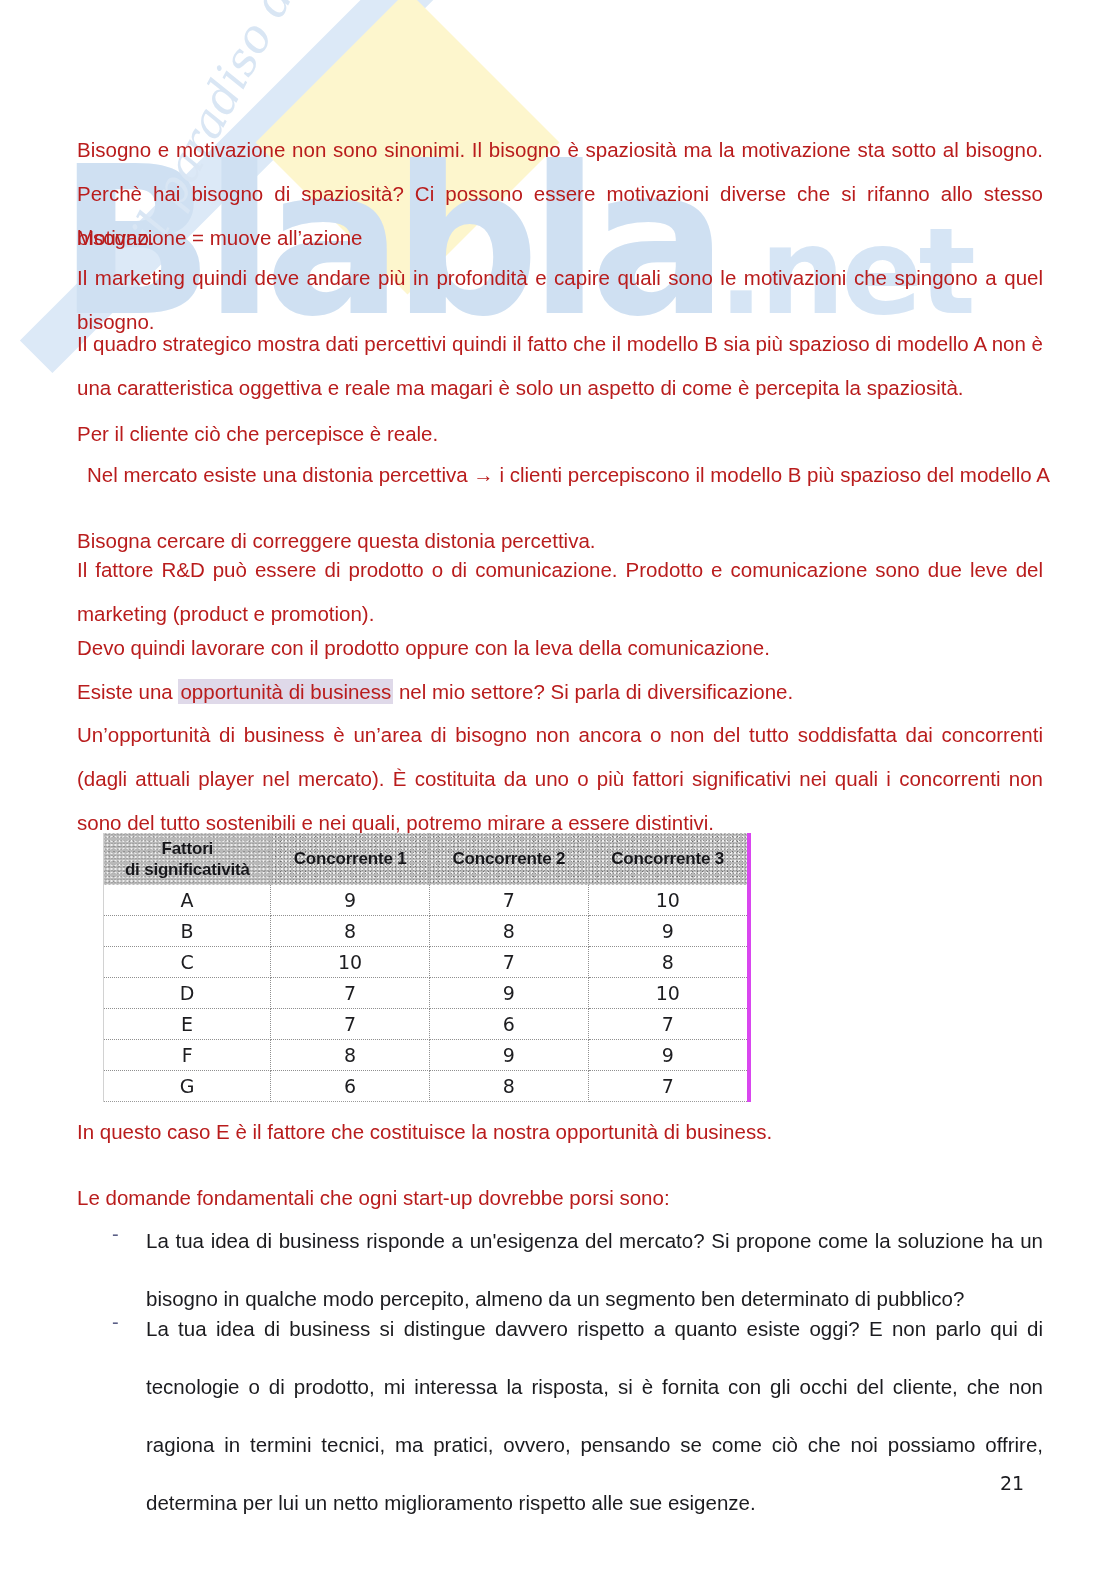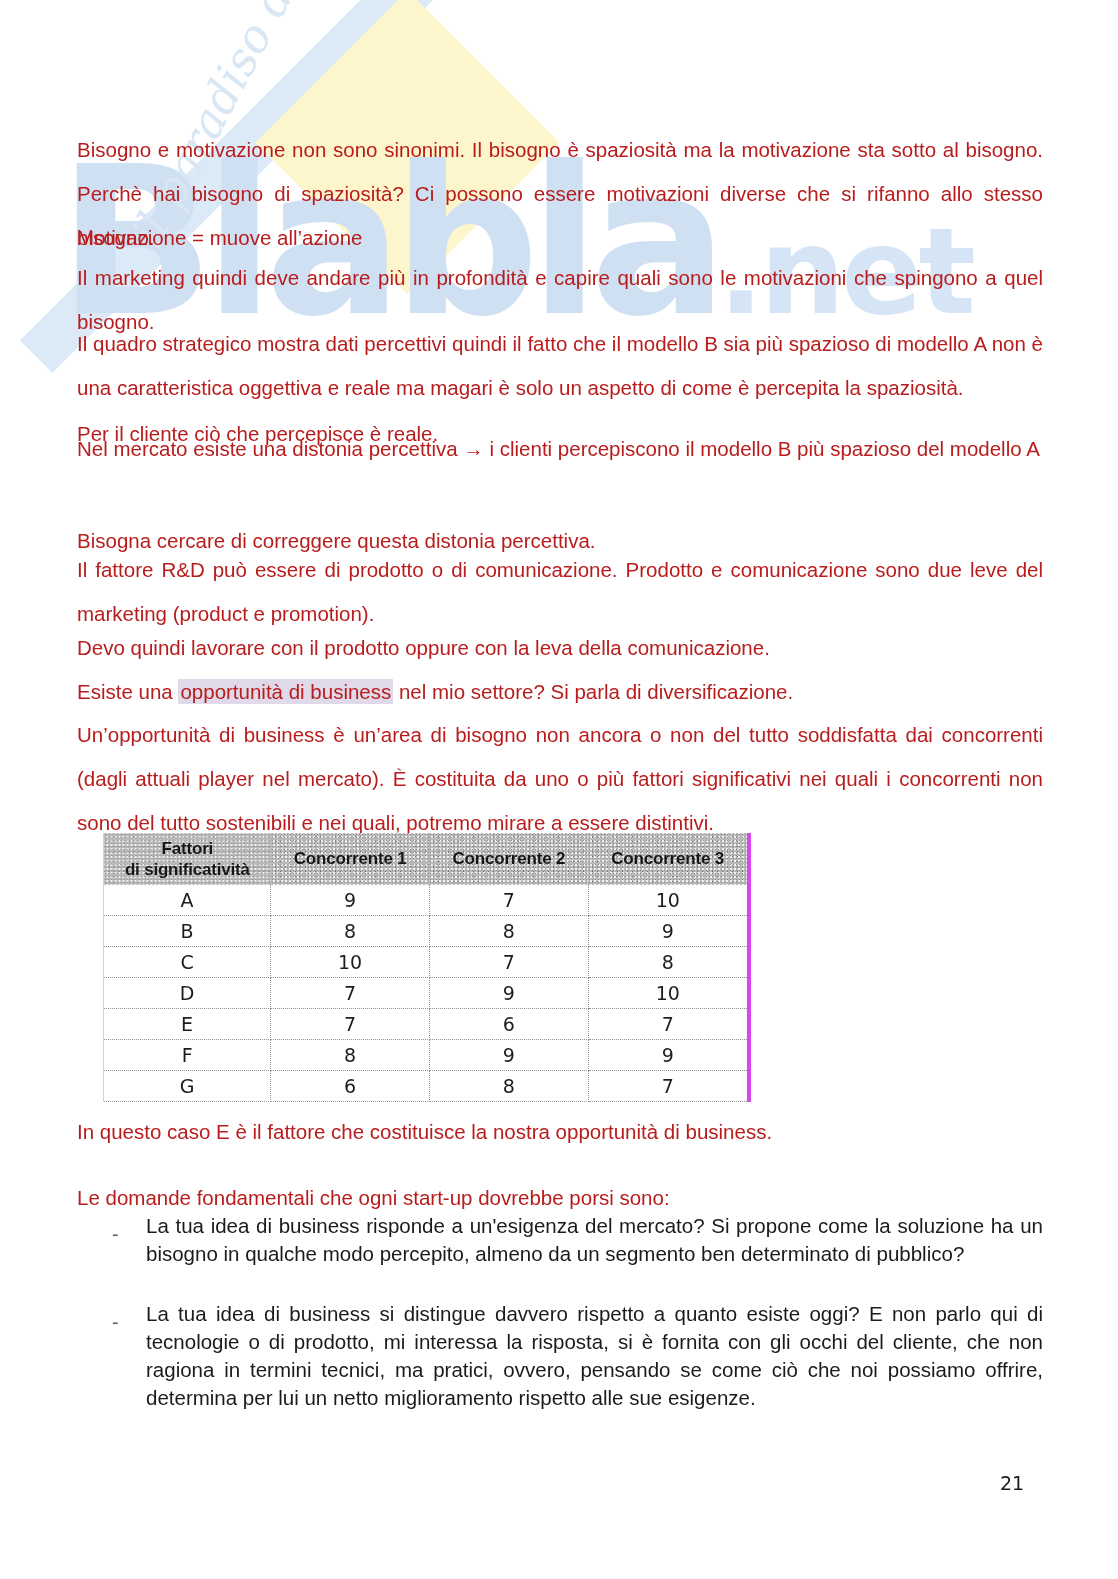--- a/index.html
+++ b/index.html
@@ -172,21 +172,21 @@
     color: #5b5f86;
     font-size: 20px;
     line-height: 44px;
     text-align: left;
     padding-left: 4px;
     box-sizing: border-box;
   }
   .bullet-text {
     flex: 1 1 auto;
     font-size: 20.5px;
-    line-height: 28px;
+    line-height: 58px;
     color: #1b1b1f;
     text-align: justify;
     text-justify: inter-word;
   }
 
   
   #page-number {
     position: absolute;
     left: 1000px;
     top: 1472px;
@@ -216,21 +216,21 @@
     <div class="block" style="top:128px;">Bisogno e motivazione non sono sinonimi. Il bisogno è spaziosità ma la motivazione sta sotto al bisogno. Perchè hai bisogno di spaziosità? Ci possono essere motivazioni diverse che si rifanno allo stesso bisogno.</div>
 
     <div class="block nojustify" style="top:216px;">Motivazione = muove all’azione</div>
 
     <div class="block" style="top:256px;">Il marketing quindi deve andare più in profondità e capire quali sono le motivazioni che spingono a quel bisogno.</div>
 
     <div class="block" style="top:322px;">Il quadro strategico mostra dati percettivi quindi il fatto che il modello B sia più spazioso di modello A non è una caratteristica oggettiva e reale ma magari è solo un aspetto di come è percepita la spaziosità.</div>
 
     <div class="block nojustify" style="top:412px;">Per il cliente ciò che percepisce è reale.</div>
 
-    <div class="block" style="top:427px;">Nel mercato esiste una distonia percettiva → i clienti percepiscono il modello B  più spazioso del modello A</div>
+    <div class="block" style="top:453px;margin-left:10px;">Nel mercato esiste una distonia percettiva → i clienti percepiscono il modello B  più spazioso del modello A</div>
 
     <div class="block nojustify" style="top:519px;">Bisogna cercare di correggere questa distonia percettiva.</div>
 
     <div class="block" style="top:548px;">Il fattore R&amp;D può essere di prodotto o di comunicazione. Prodotto e comunicazione sono due leve del marketing (product e promotion).</div>
 
     <div class="block nojustify" style="top:626px;">Devo quindi lavorare con il prodotto oppure con la leva della comunicazione.</div>
 
     <div class="block nojustify" style="top:670px;"><span>Esiste una </span><span class="hl-lavender">opportunità di business</span><span> nel mio settore? Si parla di diversificazione.</span></div>
 
     <div class="block" style="top:713px;">Un’opportunità di business è un’area di bisogno non ancora o non del tutto soddisfatta dai concorrenti (dagli attuali player nel mercato). È costituita da uno o più fattori significativi nei quali i concorrenti non sono del tutto sostenibili e nei quali, potremo mirare a essere distintivi.</div>

